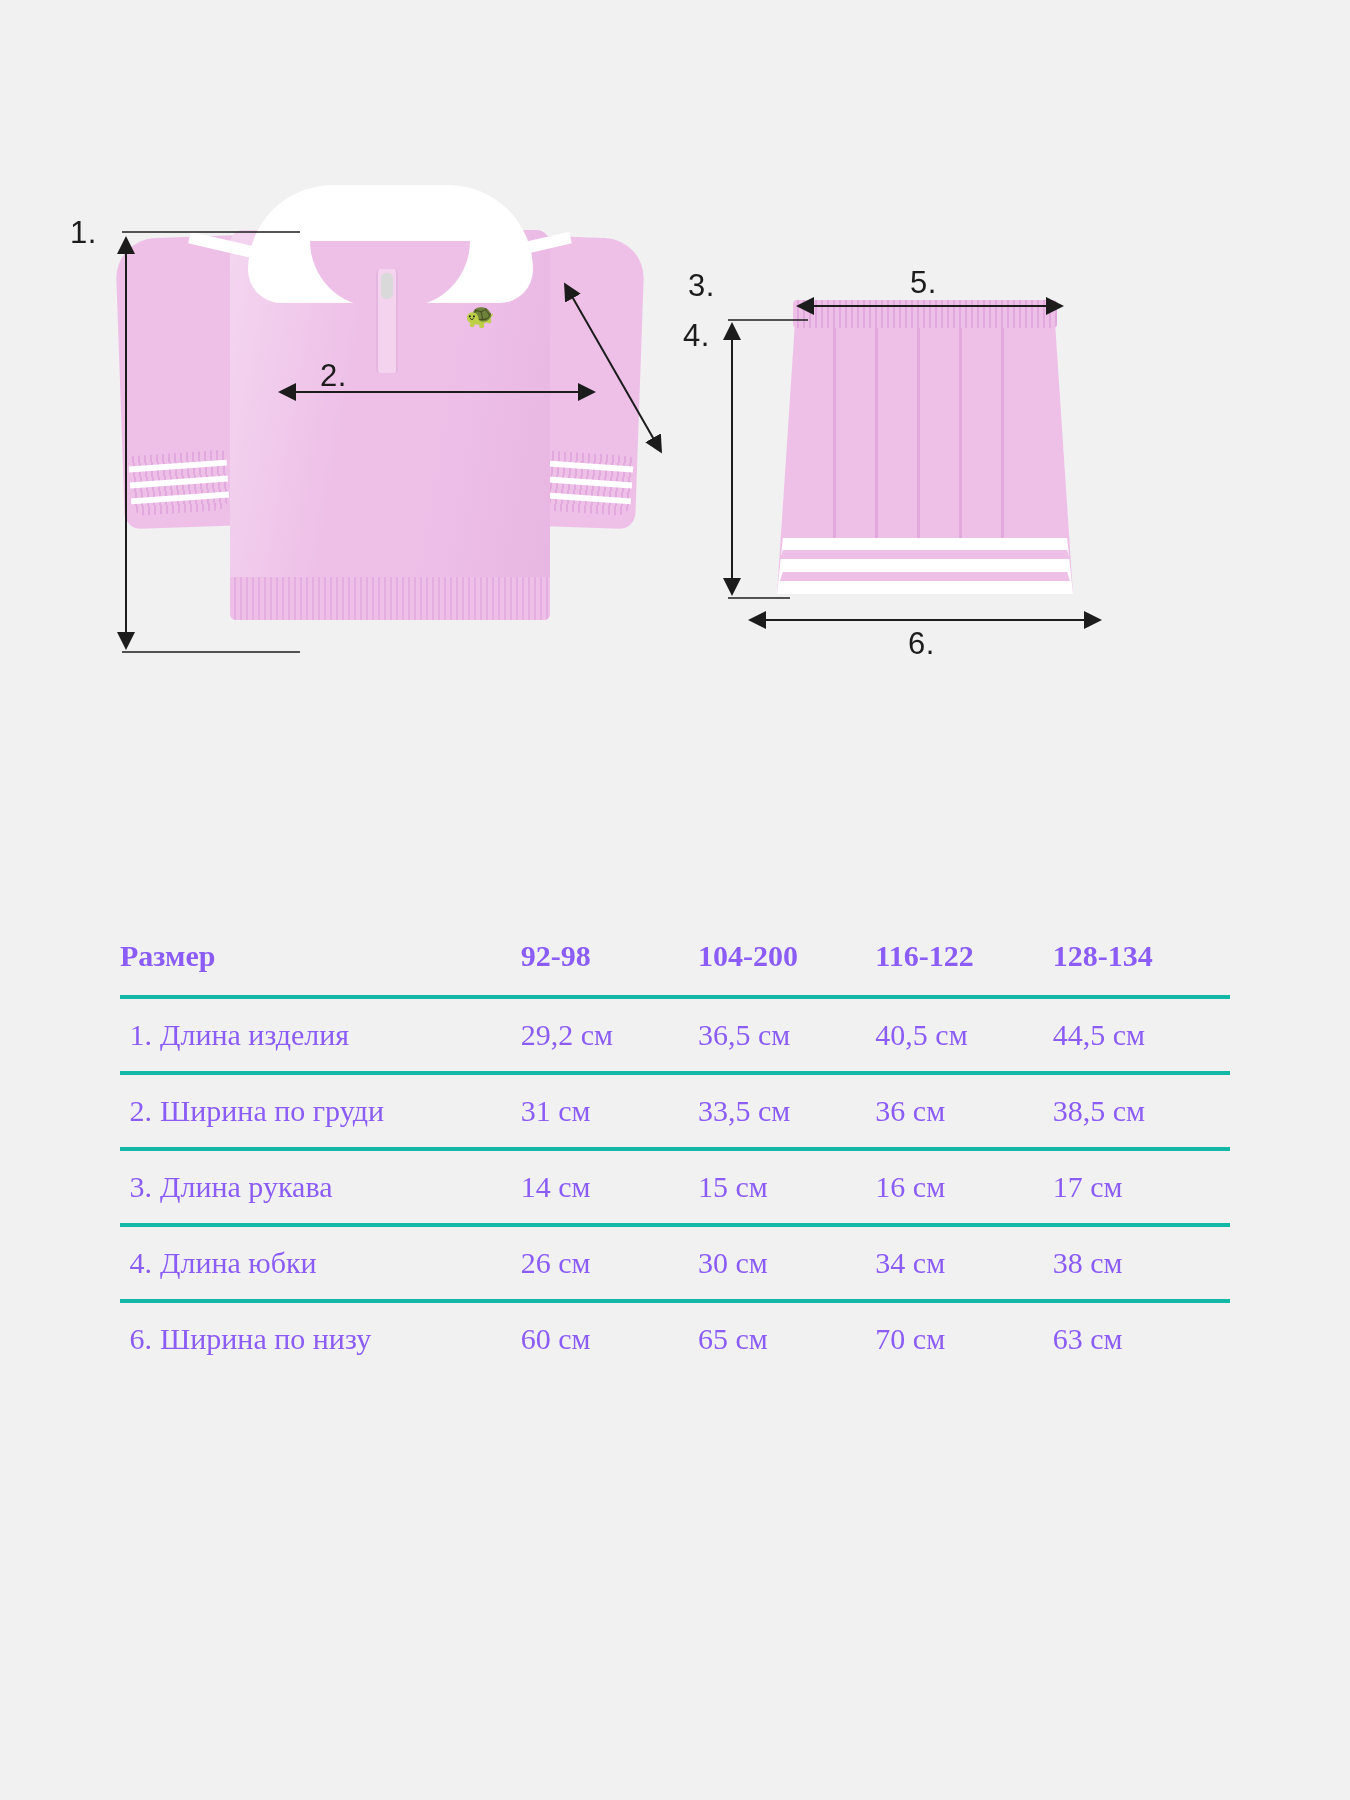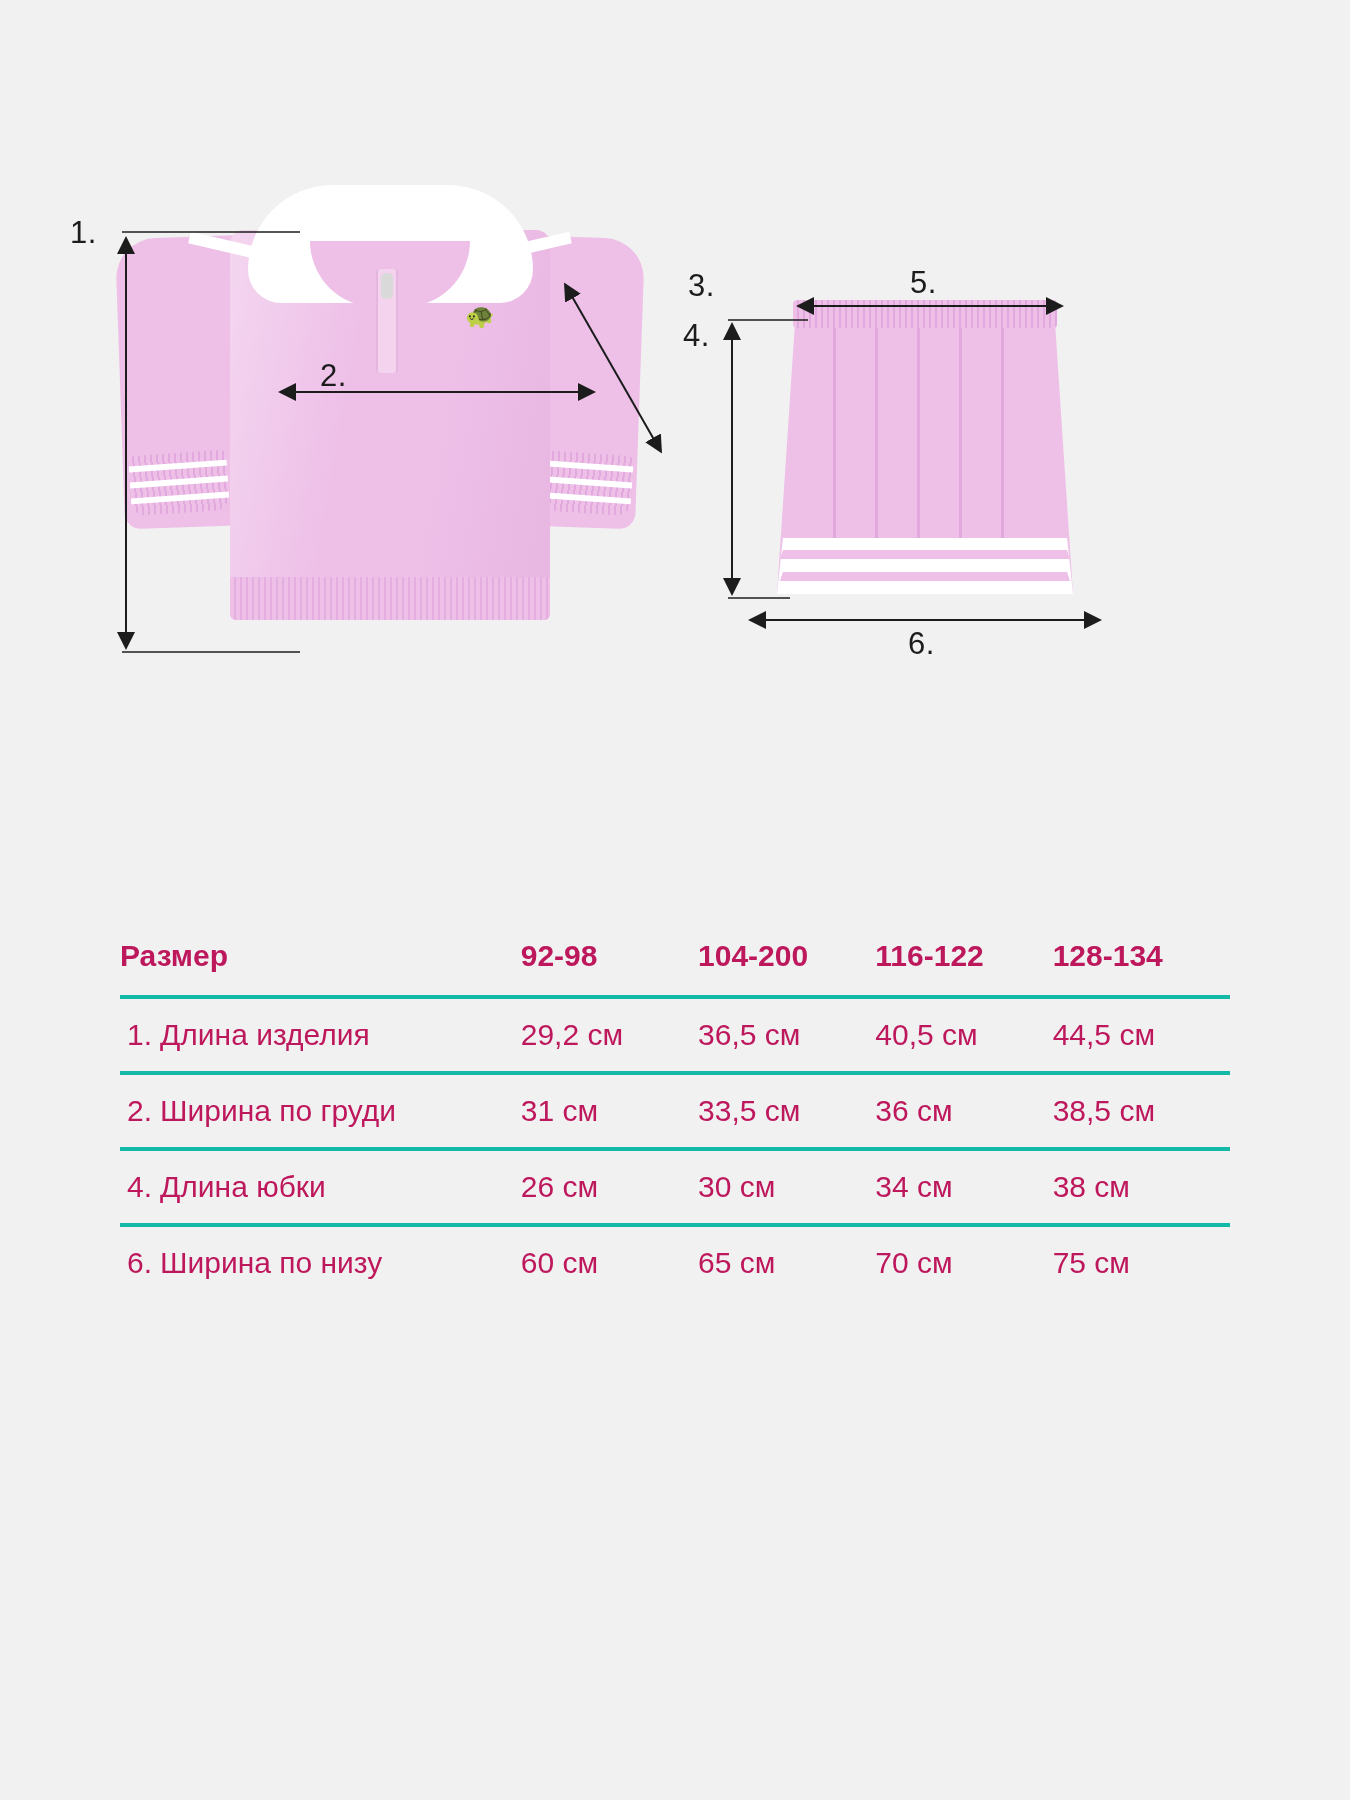--- a/index.html
+++ b/index.html
@@ -205,24 +205,25 @@
     position: absolute;
     left: 120px;
     top: 920px;
     width: 1110px;
     border-collapse: collapse;
   }
   #sizetable th, #sizetable td {
     text-align: left;
     font-size: 30px;
     font-weight: 400;
-    color: #be185d;
+    color: #8b5cf6;
     padding: 19px 0 19px 0;
     vertical-align: middle;
     white-space: nowrap;
+    font-family: Liberation Serif, serif;
   }
   #sizetable thead th {
     font-weight: 700;
     font-size: 30px;
     padding-bottom: 22px;
   }
   #sizetable tbody tr { border-top: 4px solid #14b8a6; }
   .col-label { width: 400px; }
   .col-val   { width: 177px; margin-left: 12px; }
   .num-prefix { display: inline-block; width: 40px; text-align: right; padding-right: 8px; }
@@ -328,27 +329,34 @@
       <td>44,5 см</td>
     </tr>
     <tr>
       <td class="col-label"><span class="num-prefix">2.</span><span>Ширина по груди</span></td>
       <td>31 см</td>
       <td>33,5 см</td>
       <td>36 см</td>
       <td>38,5 см</td>
     </tr>
     <tr>
+      <td class="col-label"><span class="num-prefix">3.</span><span>Длина рукава</span></td>
+      <td>14 см</td>
+      <td>15 см</td>
+      <td>16 см</td>
+      <td>17 см</td>
+    </tr>
+    <tr>
       <td class="col-label"><span class="num-prefix">4.</span><span>Длина юбки</span></td>
       <td>26 см</td>
       <td>30 см</td>
       <td>34 см</td>
       <td>38 см</td>
     </tr>
     <tr>
       <td class="col-label"><span class="num-prefix">6.</span><span>Ширина по низу</span></td>
       <td>60 см</td>
       <td>65 см</td>
       <td>70 см</td>
-      <td>75 см</td>
+      <td>63 см</td>
     </tr>
   </tbody>
 </table>
 
 </body></html>

